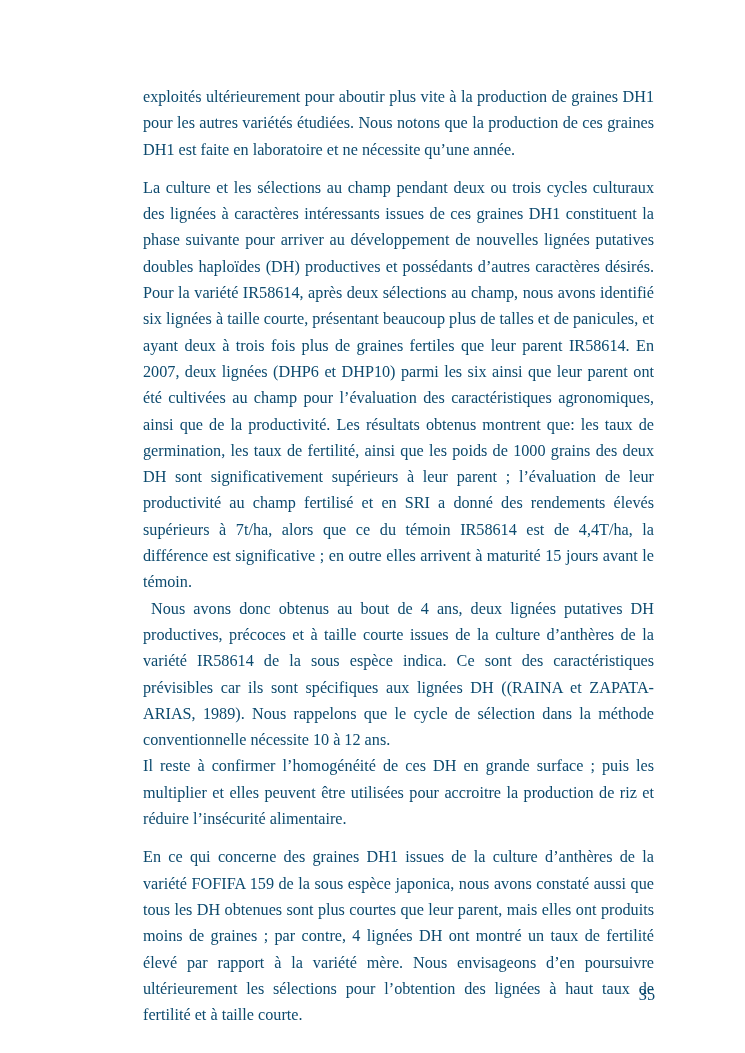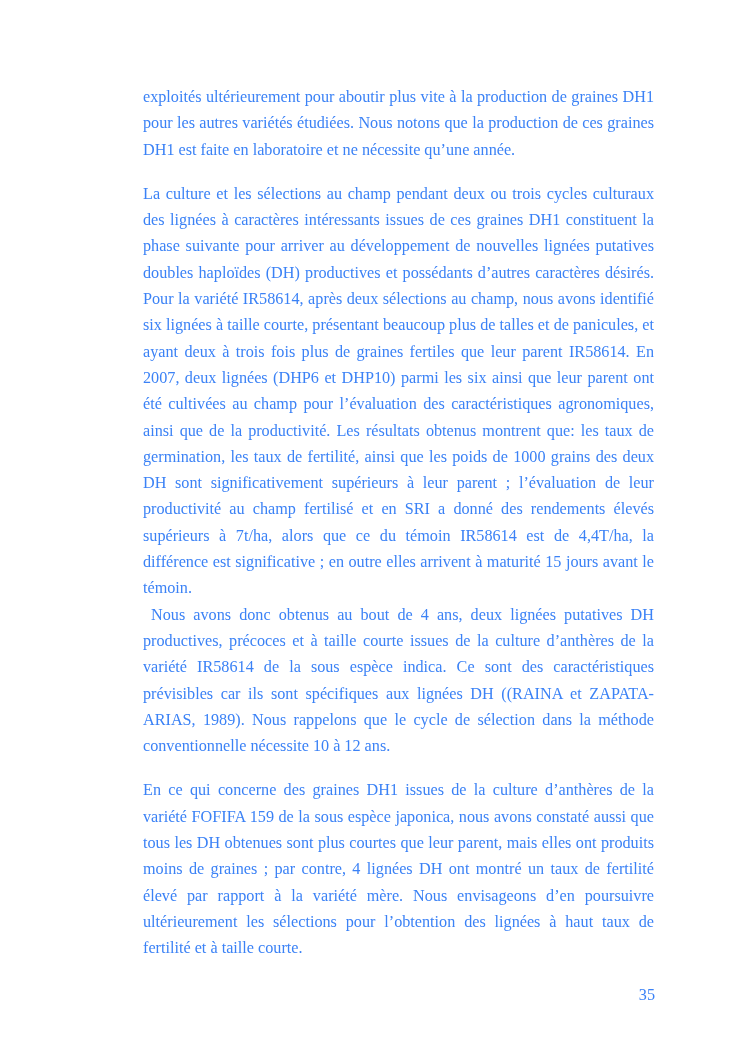--- a/index.html
+++ b/index.html
@@ -6,52 +6,53 @@
     margin: 0;
     padding: 0;
     background: #ffffff;
   }
   .page {
     position: relative;
     width: 745px;
     height: 1053px;
     background: #ffffff;
     font-family: "Liberation Serif", "DejaVu Serif", serif;
-    color: #3b82f6;
+    color: #0c4a6e;
     overflow: hidden;
   }
   .text-block {
     position: absolute;
     left: 143px;
     top: 84px;
     width: 511px;
     font-size: 16.2px;
     line-height: 26.3px;
     text-align: justify;
   }
   .text-block p {
     margin: 0;
   }
   .text-block p.spacer {
-    margin-top: 18px;
+    margin-top: 12px;
   }
   .italic {
   }
   .page-number {
     position: absolute;
     right: 90px;
     top: 985px;
     font-size: 16.2px;
     line-height: 20px;
   }
 </style>
 </head>
 <body>
 
 <div class="page">
   <div class="text-block">
       <p><span>exploités ultérieurement pour aboutir plus vite à la production de graines DH1 pour les autres variétés étudiées. Nous notons que la production de ces graines DH1 est faite en laboratoire et ne nécessite qu’une année.</span></p>
       <p class="spacer"><span>La culture et les sélections au champ  pendant deux ou trois cycles culturaux des lignées à caractères intéressants issues de ces graines DH1 constituent la phase suivante pour arriver au développement de nouvelles lignées putatives doubles haploïdes (DH) productives et possédants d’autres caractères désirés. Pour la variété IR58614, après deux sélections au champ, nous avons identifié six lignées à taille courte, présentant beaucoup plus de talles et de panicules, et ayant deux à trois fois plus de graines fertiles que leur parent IR58614. En 2007, deux lignées (DHP6 et DHP10) parmi les six ainsi que leur parent ont été cultivées au champ pour l’évaluation des caractéristiques agronomiques, ainsi que de la productivité. Les résultats obtenus montrent que: les taux de germination, les taux de fertilité, ainsi que les  poids de 1000 grains des deux DH sont significativement supérieurs à leur parent ; l’évaluation de leur productivité au champ fertilisé et en SRI a donné des rendements élevés supérieurs à 7t/ha, alors que ce du témoin IR58614 est de 4,4T/ha,  la différence est significative ; en outre elles arrivent à maturité 15 jours avant le témoin.</span></p>
       <p><span>&nbsp;Nous avons donc obtenus au bout de 4 ans, deux lignées putatives DH productives, précoces et à taille courte issues de la culture d’anthères de la variété IR58614 de la sous espèce </span><span class="italic">indica.</span><span> Ce sont des caractéristiques prévisibles car ils sont spécifiques aux lignées DH ((RAINA et ZAPATA-ARIAS, 1989). Nous rappelons que le cycle de sélection dans la méthode conventionnelle nécessite 10 à 12 ans.</span></p>
+      <p><span>Il reste à confirmer l’homogénéité de ces DH en grande surface ; puis les multiplier et elles peuvent être utilisées pour accroitre la production de riz et réduire l’insécurité alimentaire.</span></p>
       <p class="spacer"><span>En ce qui concerne des graines DH1 issues de la culture d’anthères de la variété FOFIFA 159 de la sous espèce </span><span class="italic">japonica,</span><span> nous avons constaté aussi que tous les DH obtenues sont plus courtes que leur parent, mais elles ont produits moins de graines ; par contre, 4 lignées DH ont montré un taux de fertilité élevé par rapport à la variété mère. Nous envisageons d’en poursuivre ultérieurement les sélections pour l’obtention des lignées à haut taux de fertilité et à taille courte.</span></p>
     </div>
   <div class="page-number">35</div>
 </div>
 
 </body></html>

